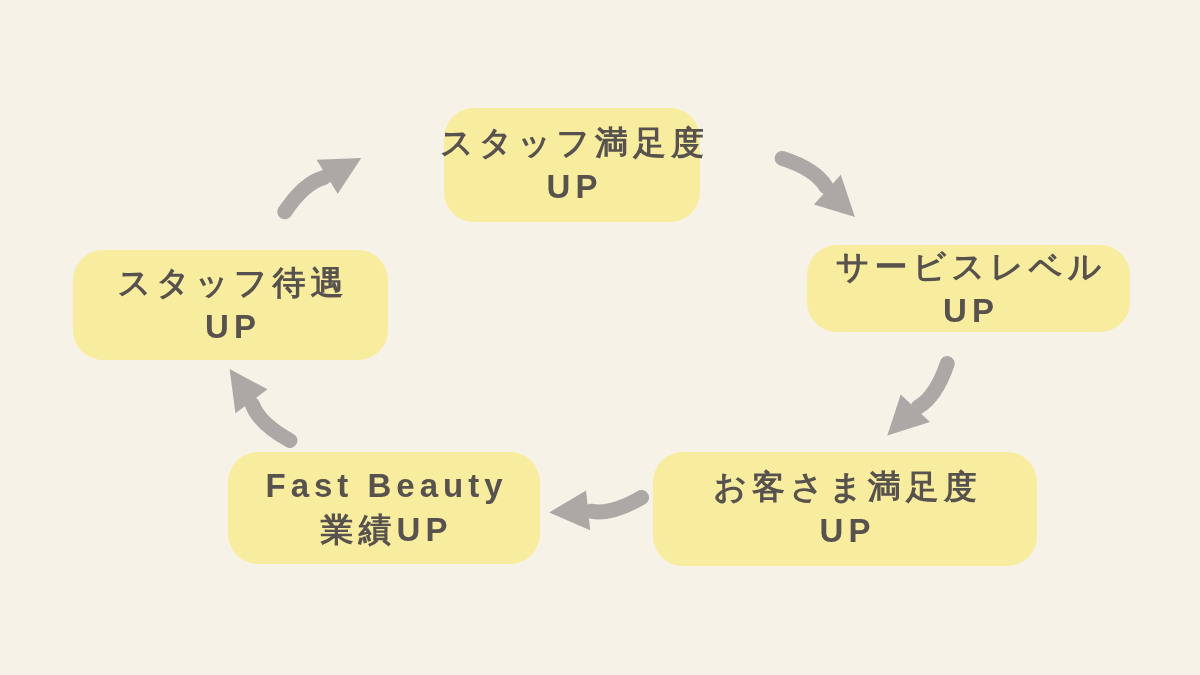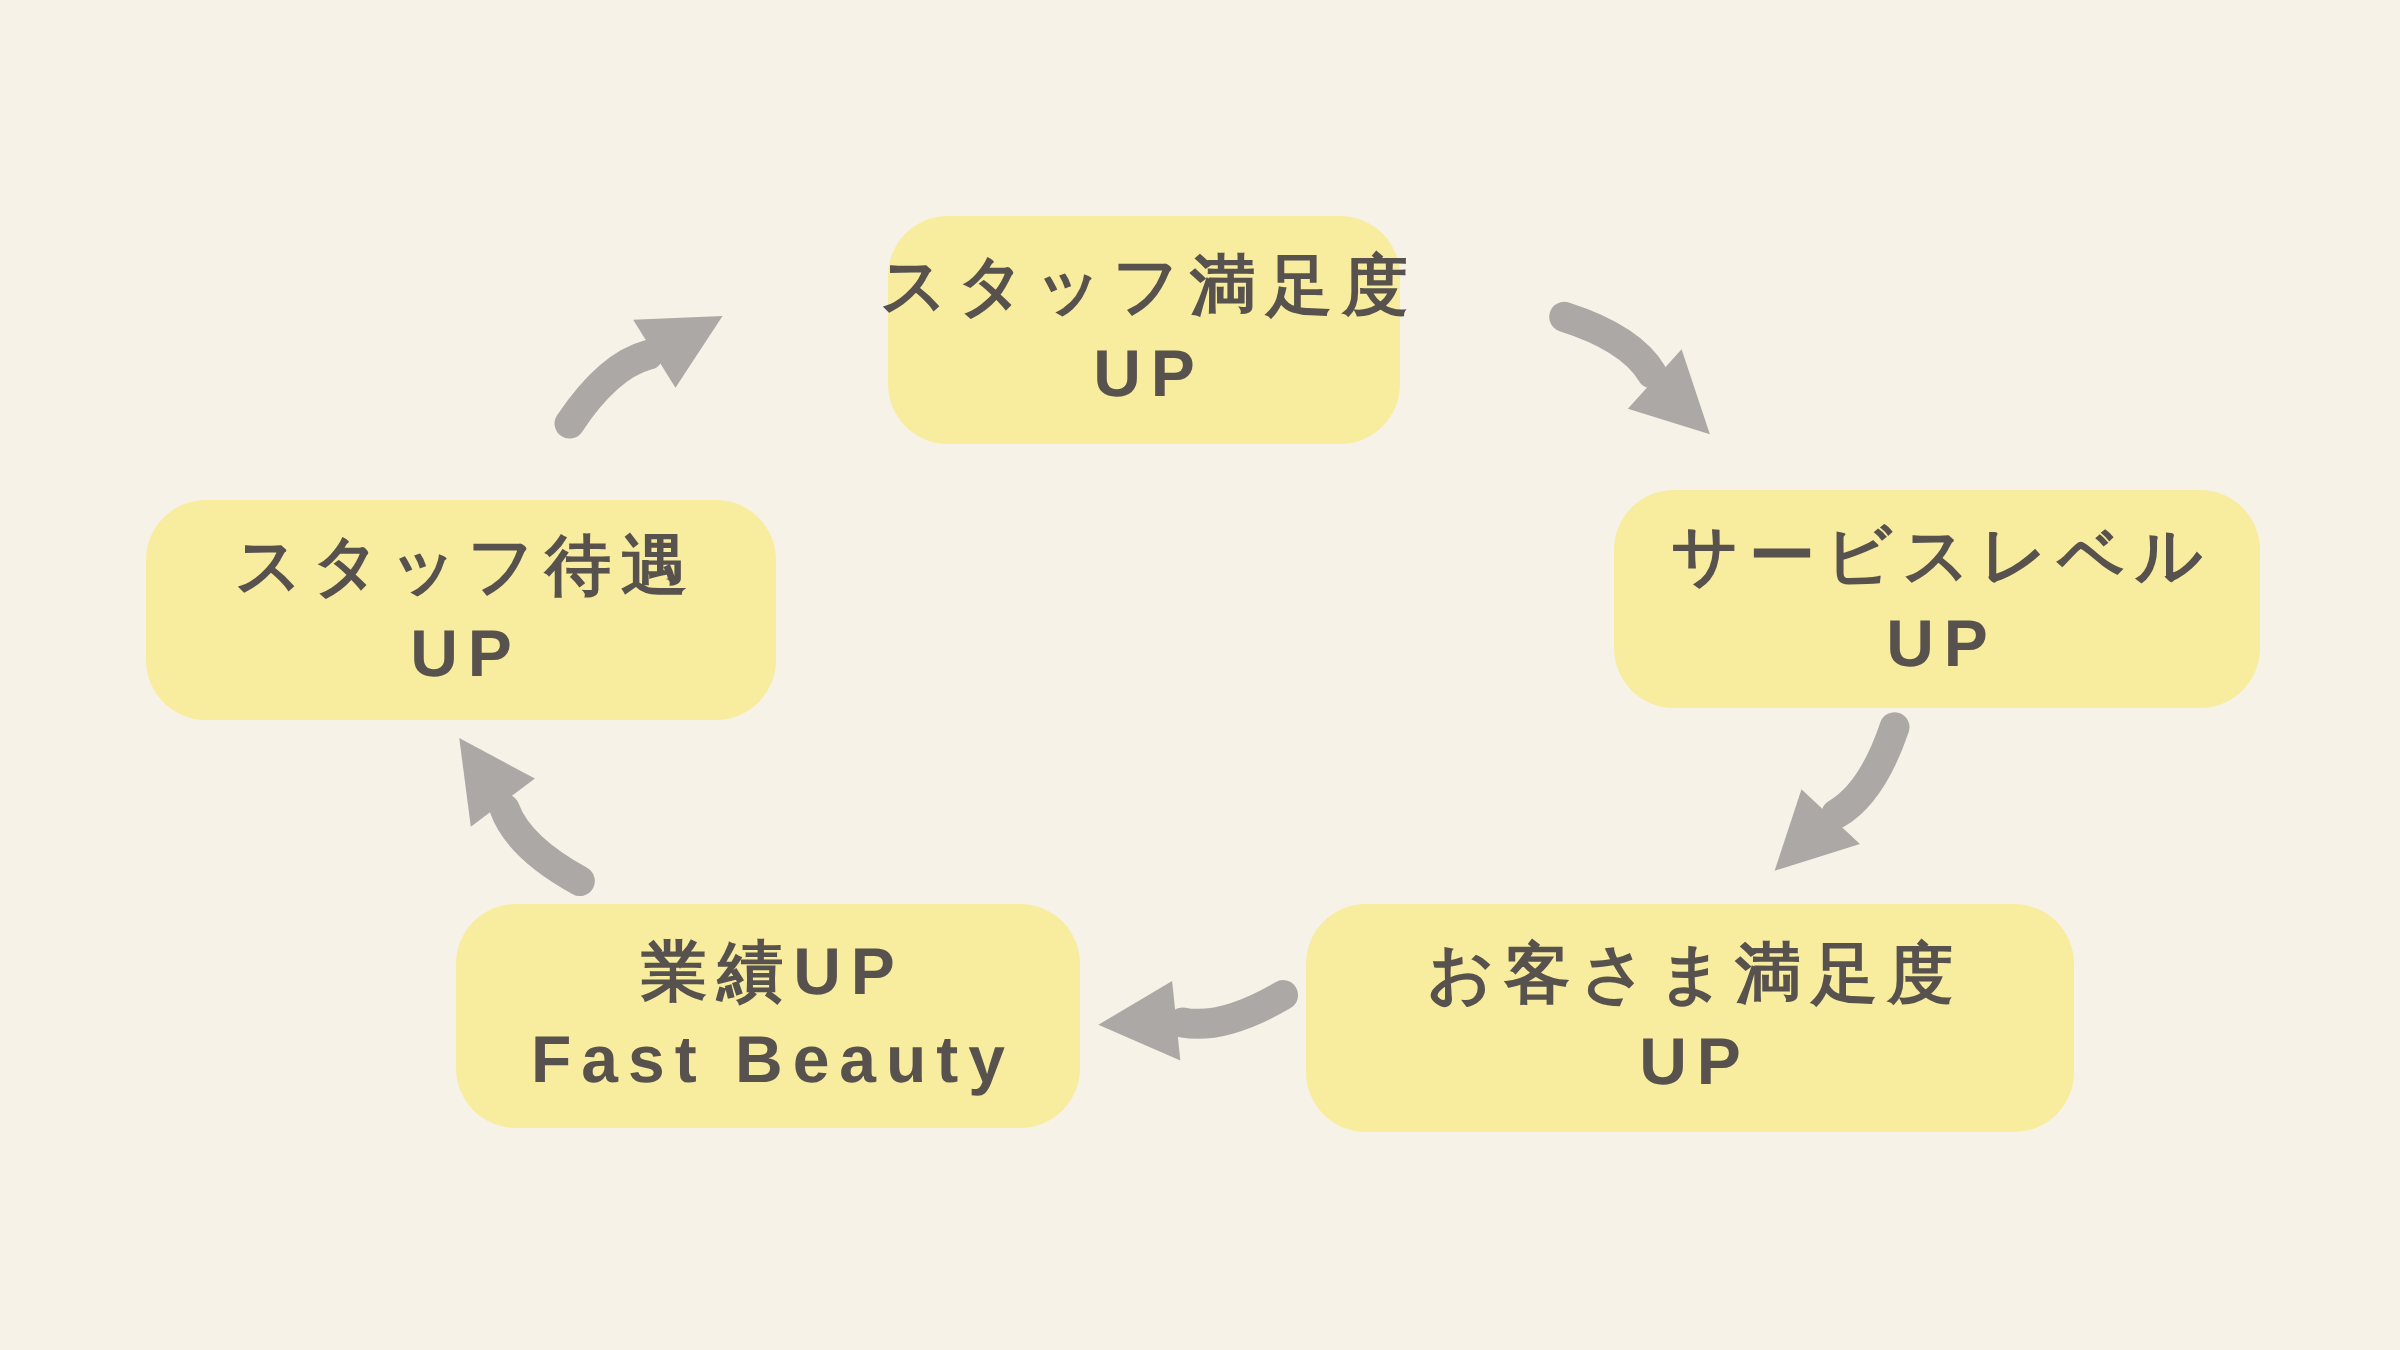--- a/index.html
+++ b/index.html
@@ -40,33 +40,33 @@
 </head>
 <body>
 
 <div class="stage">
 
   <div class="node" style="left:444px;top:108px;width:256px;height:114px;">
     <span class="line">スタッフ満足度</span>
     <span class="line">UP</span>
   </div>
 
-  <div class="node" style="left:807px;top:245px;width:323px;height:109px;">
+  <div class="node" style="left:807px;top:245px;width:323px;height:87px;">
     <span class="line">サービスレベル</span>
     <span class="line">UP</span>
   </div>
 
   <div class="node" style="left:653px;top:452px;width:384px;height:114px;">
     <span class="line">お客さま満足度</span>
     <span class="line">UP</span>
   </div>
 
   <div class="node" style="left:228px;top:452px;width:312px;height:112px;">
+    <span class="line">Fast Beauty</span>
     <span class="line">業績UP</span>
-    <span class="line">Fast Beauty</span>
   </div>
 
   <div class="node" style="left:73px;top:250px;width:315px;height:110px;">
     <span class="line">スタッフ待遇</span>
     <span class="line">UP</span>
   </div>
 
   <svg class="arrow" style="left:262px;top:122px;" width="120" height="120" viewBox="0 0 120 120">
     <g transform="rotate(-29 60 60)">
       <path class="shaft" d="M 13 68 Q 44 52 64 57"></path>

